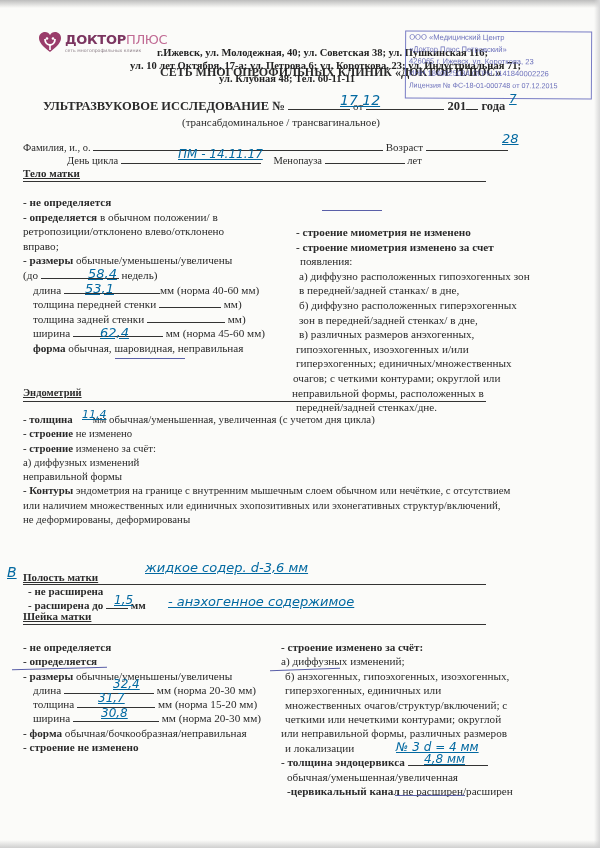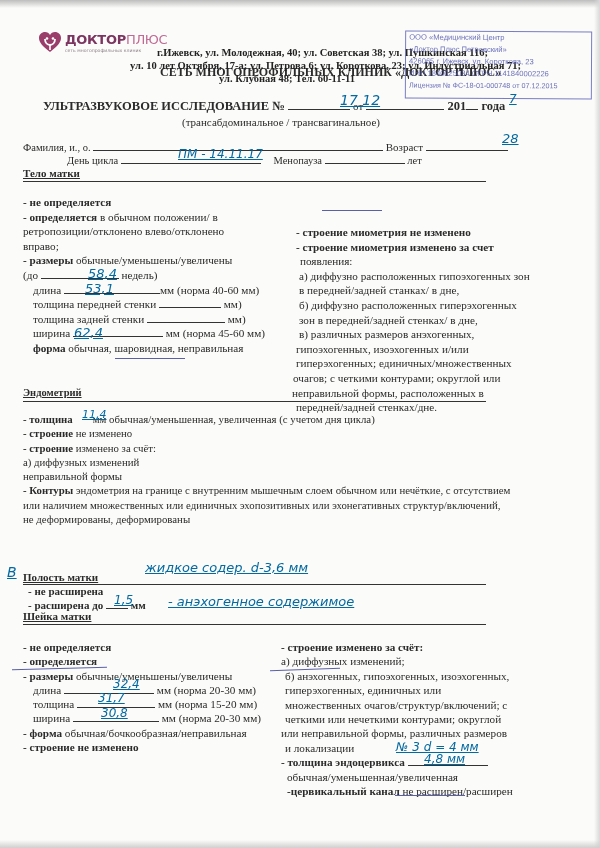--- a/index.html
+++ b/index.html
@@ -121,21 +121,21 @@
   <div class="row"><span class="b">- размеры</span><span> обычные/уменьшены/увеличены</span></div>
   <div class="row"><span>(до</span> <span class="blank" style="width:78px;"></span> <span>недель)</span></div>
   <div class="row ind"><span>длина</span> <span class="blank" style="width:96px;"></span><span>мм (норма 40-60 мм)</span></div>
   <div class="row ind"><span>толщина передней стенки</span> <span class="blank" style="width:62px;"></span> <span>мм)</span></div>
   <div class="row ind"><span>толщина задней стенки</span> <span class="blank" style="width:78px;"></span> <span>мм)</span></div>
   <div class="row ind"><span>ширина</span> <span class="blank" style="width:90px;"></span> <span>мм (норма 45-60 мм)</span></div>
   <div class="row ind"><span class="b">форма</span><span> обычная, шаровидная, неправильная</span></div>
 </div>
 <div class="hand" style="left:88px; top:266px; font-size:13px;">58,4</div>
 <div class="hand" style="left:85px; top:281px; font-size:13px;">53,1</div>
-<div class="hand" style="left:74px; top:325px; font-size:13px;">62,4</div>
+<div class="hand" style="left:100px; top:325px; font-size:13px;">62,4</div>
 <div class="pen-line" style="left:115px; top:358px; width:70px;"></div>
 
 <div class="col" style="left:296px; top:195px;margin-top:30px;">
   <div class="row b">- строение миометрия не изменено</div>
   <div class="row b">- строение миометрия изменено за счет</div>
   <div class="row ind" style="padding-left:4px;">появления:</div>
   <div class="row" style="padding-left:3px;">а) диффузно расположенных гипоэхогенных зон</div>
   <div class="row" style="padding-left:3px;">в передней/задней станках/ в дне,</div>
   <div class="row" style="padding-left:3px;">б) диффузно расположенных гиперэхогенных</div>
   <div class="row" style="padding-left:3px;">зон в передней/задней стенках/ в дне,</div>

